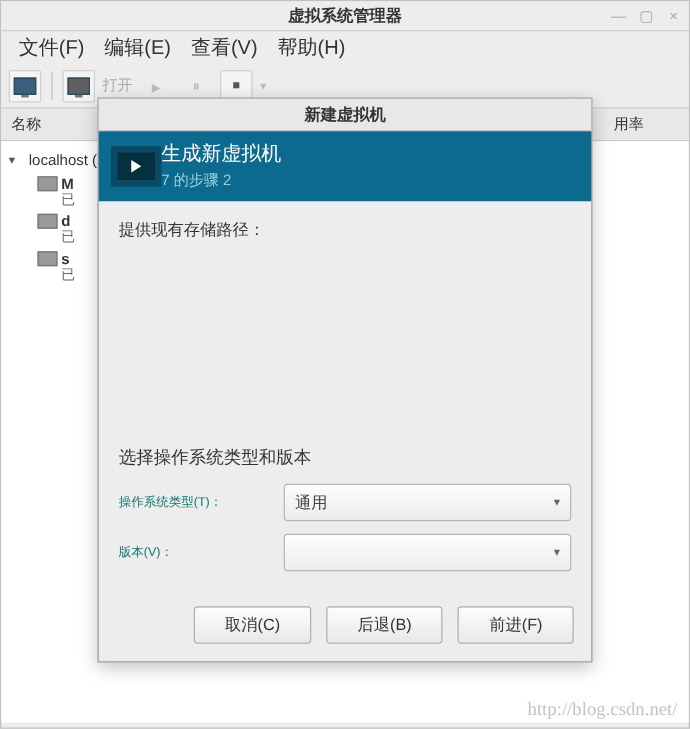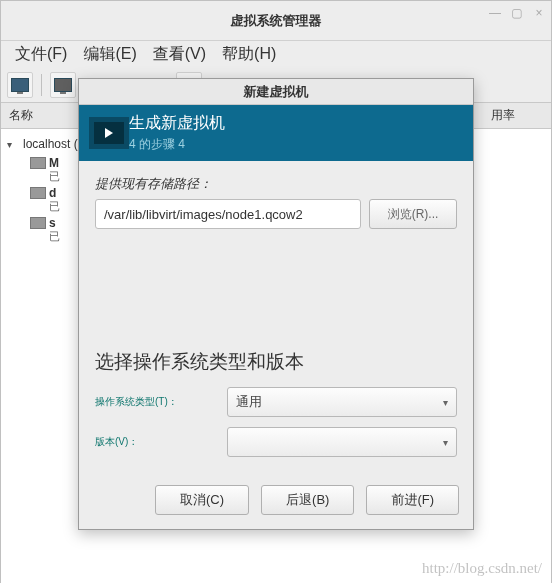--- a/index.html
+++ b/index.html
@@ -1,18 +1,18 @@
 <!DOCTYPE html>
 <html><head>
 <meta charset="utf-8">
 <style>
 * { box-sizing: border-box; margin: 0; padding: 0; font-family: sans-serif; }
 body { width: 552px; height: 583px; background: #fff; position: relative; overflow: hidden; }
 .main-window { width: 552px; height: 583px; background: #ededed; border: 1px solid #c0c0c0; position: relative; }
-.titlebar { height: 40px; background: #ededed; display: flex; align-items: center; justify-content: center; position: relative; border-bottom: 1px solid #d0d0d0; }
+.titlebar { height: 24px; background: #ededed; display: flex; align-items: center; justify-content: center; position: relative; border-bottom: 1px solid #d0d0d0; }
 .titlebar-title { font-size: 13px; font-weight: bold; color: #333; }
 .titlebar-controls { position: absolute; right: 4px; top: 4px; display: flex; gap: 6px; }
 .titlebar-btn { width: 16px; height: 16px; color: #aaa; font-size: 12px; display: flex; align-items: center; justify-content: center; }
 .menubar { height: 26px; background: #ededed; display: flex; align-items: center; padding: 0 8px; gap: 4px; }
 .menu-item { font-size: 16px; color: #333; padding: 2px 6px; }
 .toolbar { height: 36px; background: #ededed; border-bottom: 1px solid #c8c8c8; display: flex; align-items: center; padding: 0 6px; gap: 6px; }
 .tb-btn { width: 26px; height: 26px; background: #f4f4f4; border: 1px solid #d0d0d0; border-radius: 2px; display: flex; align-items: center; justify-content: center; }
 .monitor-icon { width: 18px; height: 14px; background: #3a5f7a; border: 1px solid #2a4a5a; position: relative; }
 .monitor-icon::after { content: ""; position: absolute; bottom: -3px; left: 5px; width: 6px; height: 2px; background: #777; }
 .tb-sep { width: 1px; height: 22px; background: #c0c0c0; margin: 0 2px; }
@@ -33,26 +33,26 @@
 .dialog { position: absolute; left: 78px; top: 78px; width: 396px; height: 452px; background: #ededed; border: 1px solid #9a9a9a; box-shadow: 0 4px 14px rgba(0,0,0,0.25); display: flex; flex-direction: column; }
 .dlg-titlebar { height: 26px; background: #e8e8e8; border-bottom: 1px solid #c8c8c8; display: flex; align-items: center; justify-content: center; font-size: 13px; font-weight: bold; color: #333; }
 .dlg-header { height: 56px; background: #0d6a8f; display: flex; align-items: center; padding: 0 10px; }
 .dlg-hdr-icon { width: 40px; height: 32px; background: #0a4a64; border: 2px solid #0a4a64; position: relative; display: flex; align-items: center; justify-content: center; }
 .dlg-hdr-icon .screen { width: 30px; height: 22px; background: #053040; display: flex; align-items: center; justify-content: center; }
 .play-triangle { width: 0; height: 0; border-left: 8px solid #fff; border-top: 5px solid transparent; border-bottom: 5px solid transparent; }
 .dlg-hdr-text { display: flex; flex-direction: column; }
 .dlg-hdr-title { color: #fff; font-size: 16px; }
 .dlg-hdr-step { color: #9cd0e0; font-size: 12px; margin-top: 2px; }
 .dlg-body { flex: 1; padding: 14px 16px; display: flex; flex-direction: column; font-size: 13px; color: #333; }
-.dlg-section-label { margin-bottom: 6px; font-style: italic; }
+.dlg-section-label { margin-bottom: 20px; }
 .path-row { display: flex; gap: 8px; margin-bottom: 4px; }
 .path-input { flex: 1; height: 30px; border: 1px solid #bdbdbd; background: #fff; border-radius: 3px; padding: 0 8px; font-size: 13px; color: #333; }
 .browse-btn { width: 88px; height: 30px; border: 1px solid #b5b5b5; background: linear-gradient(#fdfdfd,#e8e8e8); border-radius: 3px; font-size: 12px; color: #666; }
 .os-section { margin-top: auto; }
-.os-title { font-size: 19px; color: #333; margin-bottom: 12px; }
+.os-title { font-size: 14px; color: #333; margin-bottom: 12px; }
 .form-row { display: flex; align-items: center; margin-bottom: 10px; }
 .form-label { width: 132px; text-align: left; font-size: 10px; color: #0f766e; padding-right: 6px; }
 .combo { flex: 1; height: 30px; border: 1px solid #b8b8b8; background: linear-gradient(#fdfdfd,#ececec); border-radius: 3px; display: flex; align-items: center; justify-content: space-between; padding: 0 8px; font-size: 13px; color: #444; }
 .combo-arrow { font-size: 10px; color: #666; }
 .dlg-footer { height: 48px; border-top: 0; display: flex; justify-content: flex-end; align-items: center; gap: 12px; padding: 0 14px 10px 0; }
 .dlg-btn { min-width: 80px; height: 30px; border: 1px solid #b0b0b0; background: linear-gradient(#fdfdfd,#e8e8e8); border-radius: 3px; font-size: 13px; color: #333; padding: 0 24px; }
 .watermark { position: absolute; right: 10px; bottom: 6px; font-size: 15px; color: rgba(120,120,120,0.45); font-family: serif; }
 </style>
 </head>
 <body>
@@ -139,29 +139,25 @@
     <span>新建虚拟机</span>
   </div>
   <div class="dlg-header">
     <div class="dlg-hdr-icon">
       <div class="screen">
           <div class="play-triangle"></div>
         </div>
     </div>
     <div class="dlg-hdr-text">
       <span class="dlg-hdr-title">生成新虚拟机</span>
-      <span class="dlg-hdr-step">4 的步骤 4</span>
+      <span class="dlg-hdr-step">7 的步骤 2</span>
     </div>
   </div>
   <div class="dlg-body">
     <div class="dlg-section-label">提供现有存储路径：</div>
-    <div class="path-row">
-      <input class="path-input" type="text" value="/var/lib/libvirt/images/node1.qcow2" style="">
-      <button class="browse-btn">浏览(R)...</button>
-    </div>
     <div class="os-section">
       <div class="os-title">选择操作系统类型和版本</div>
       <div class="form-row">
         <span class="form-label">操作系统类型(T)：</span>
         <div class="combo">
           <span>通用</span>
           <span class="combo-arrow">▾</span>
         </div>
       </div>
       <div class="form-row">

